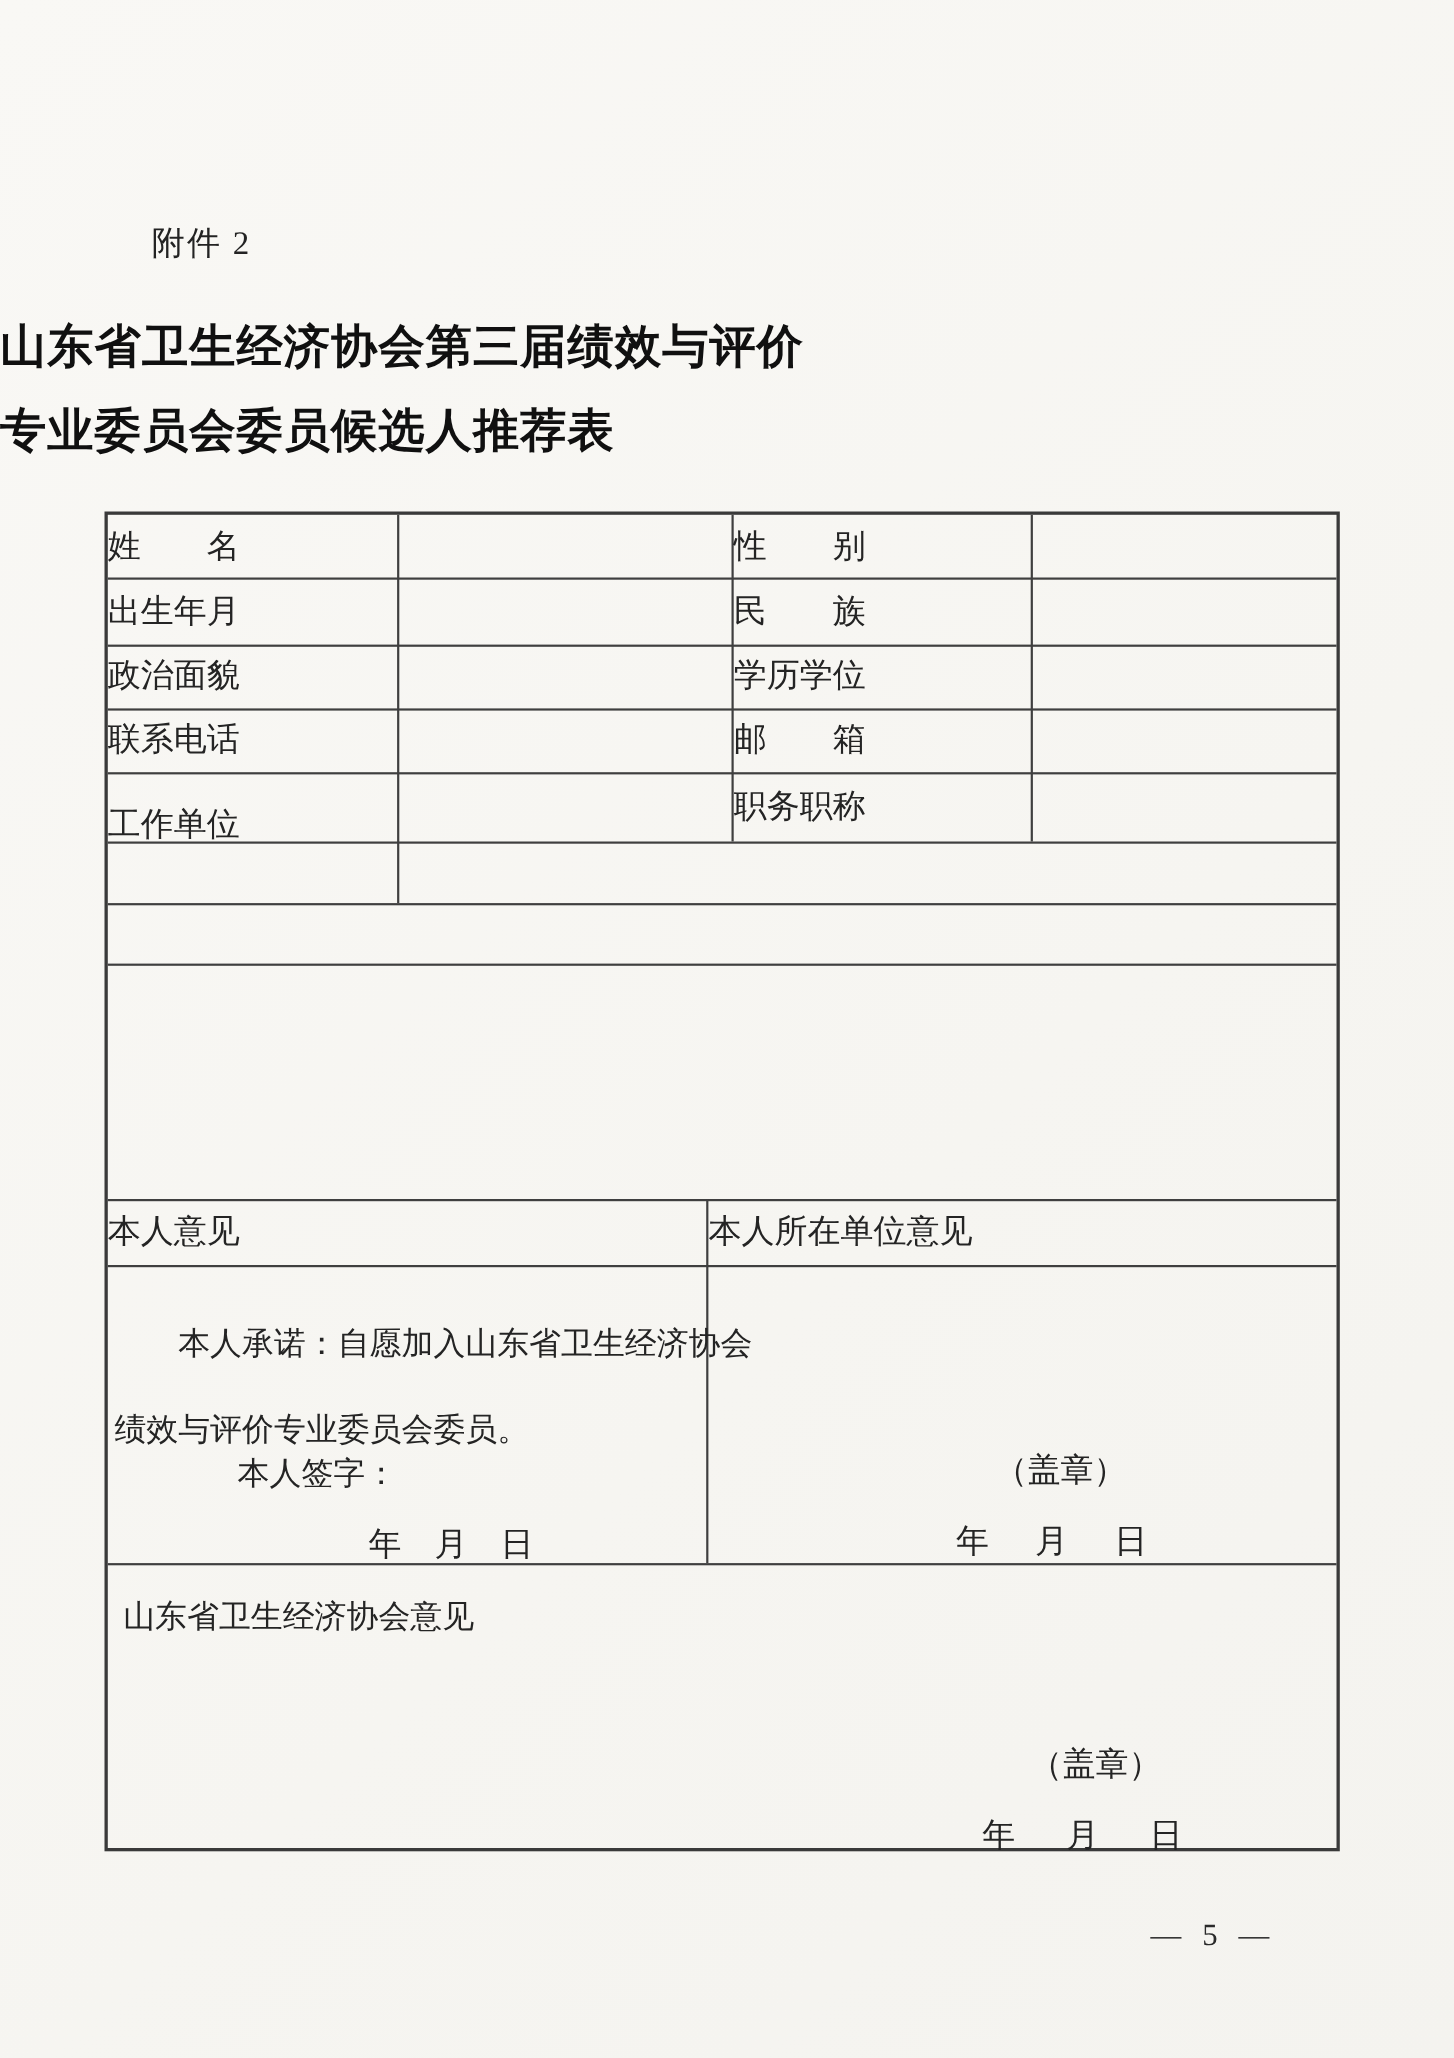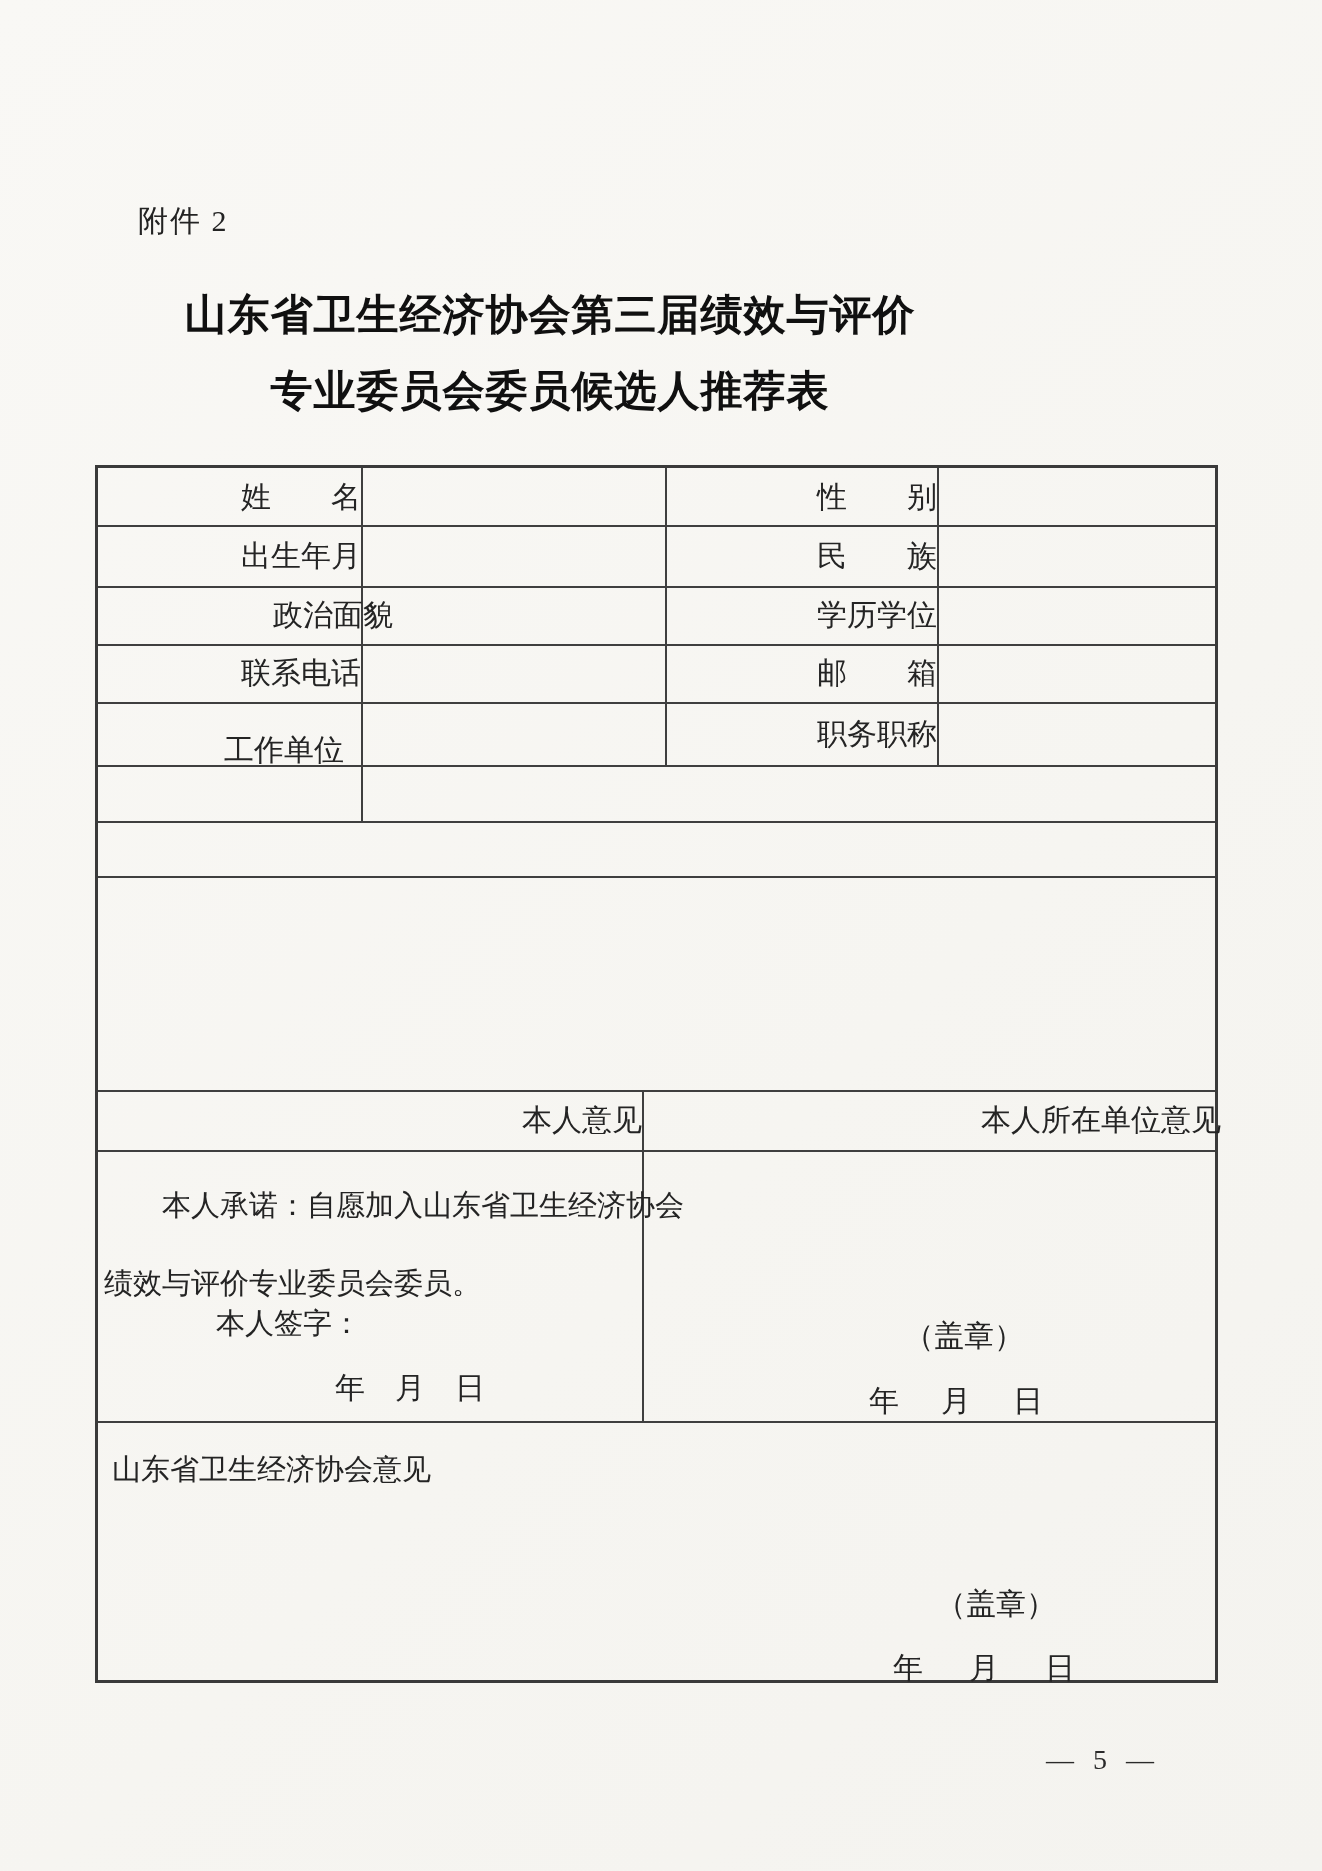--- a/index.html
+++ b/index.html
@@ -10,35 +10,35 @@
     font-family:"Liberation Serif","DejaVu Serif",serif;
     color:#1f1f1f;
     overflow:hidden;
   }
   .page{position:absolute;inset:0;background:linear-gradient(135deg,#f9f8f5 0%,#f6f5f1 60%,#f4f3ef 100%);}
   .attachment{
     position:absolute;left:138px;top:201px;
     font-size:30px;letter-spacing:2px;color:#232323;
   }
   .title-line{
-    position:absolute;left:0;width:1100px;text-align:center;
+    position:absolute;left:0;width:1100px;text-align:left;
     font-family:"Liberation Sans","DejaVu Sans",sans-serif;
     font-weight:700;font-size:42px;letter-spacing:1px;color:#101010;
     white-space:nowrap;
   }
   .title-1{top:287px;}
   .title-2{top:363px;}
   .form-table{
     position:absolute;left:95px;top:465px;width:1123px;height:1218px;
     border:3px solid #3a3a3a;box-sizing:border-box;
   }
   .hline{position:absolute;left:0;width:100%;height:2px;background:#3f3f3f;}
   .vline{position:absolute;width:2px;background:#3f3f3f;}
   .cell-label{
-    position:absolute;text-align:right;font-size:30px;color:#242424;
+    position:absolute;text-align:left;font-size:30px;color:#242424;
     white-space:nowrap;
   }
   .cell-blank{position:absolute;}
   .freetext{position:absolute;font-size:29px;color:#242424;white-space:nowrap;}
   .page-number{
     position:absolute;left:1046px;top:1744px;
     font-size:28px;letter-spacing:6px;color:#2a2a2a;white-space:nowrap;
   }
 </style>
 </head>
@@ -95,21 +95,21 @@
     <div class="cell-blank" style="left:841px;top:236px;width:279px;height:61px"></div>
 
     <div class="cell-blank" style="left:265px;top:299px;width:855px;height:54px"></div>
 
 
     <div class="cell-blank" style="left:0;top:410px;width:1123px;height:212px"></div>
 
     <div class="cell-label" style="left:0;top:622px;width:544px;line-height:60px">本人意见</div>
     <div class="cell-label" style="left:546px;top:622px;width:577px;line-height:60px">本人所在单位意见</div>
 
-    <div class="cell-blank" style="left:0;top:684px;width:484px;height:269px">
+    <div class="cell-blank" style="left:0;top:700px;width:484px;height:269px">
       <div class="freetext" style="left:64px;top:34px">本人承诺：自愿加入山东省卫生经济协会</div>
       <div class="freetext" style="left:6px;top:112px">绩效与评价专业委员会委员。</div>
       <div class="freetext" style="left:118px;top:152px">本人签字：</div>
       <div class="freetext" style="left:237px;top:216px;font-size:30px">年　月　日</div>
     </div>
 
     <div class="cell-blank" style="left:546px;top:684px;width:577px;height:269px">
       <div class="freetext" style="left:260px;top:164px;font-size:30px">（盖章）</div>
       <div class="freetext" style="left:225px;top:229px;font-size:30px;letter-spacing:6px">年　月　日</div>
     </div>

